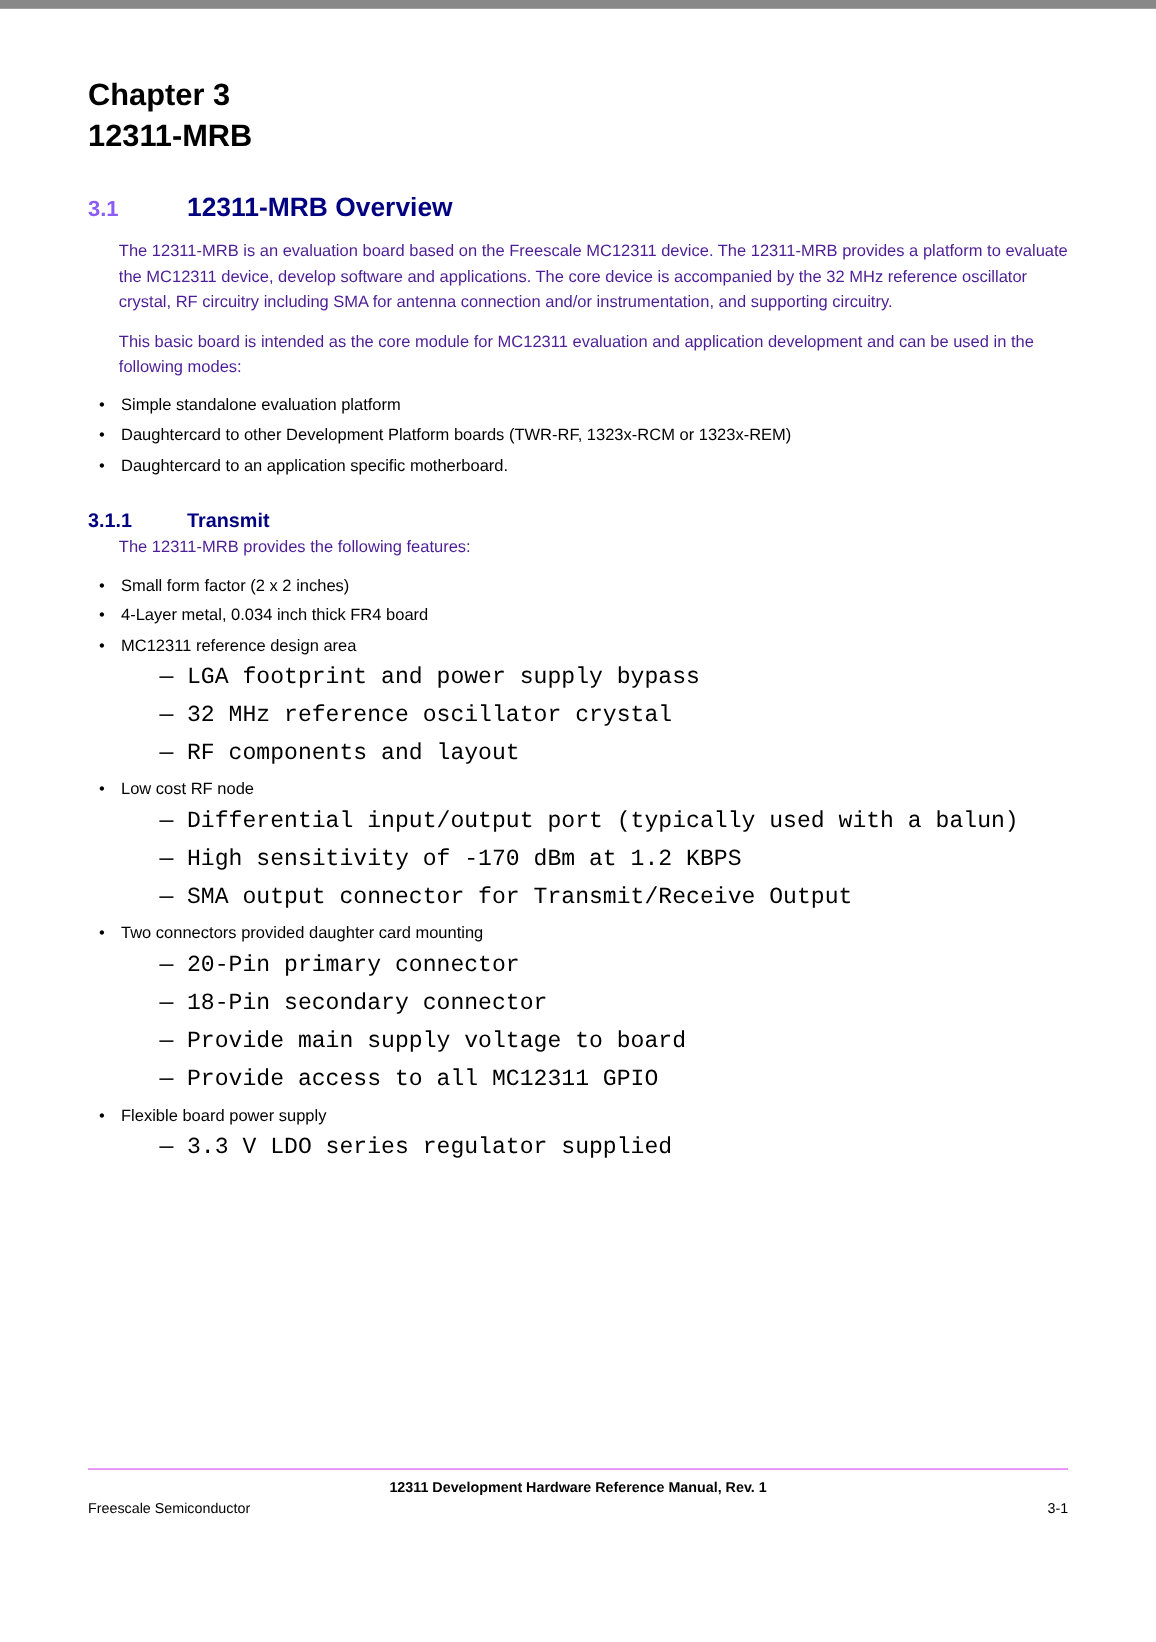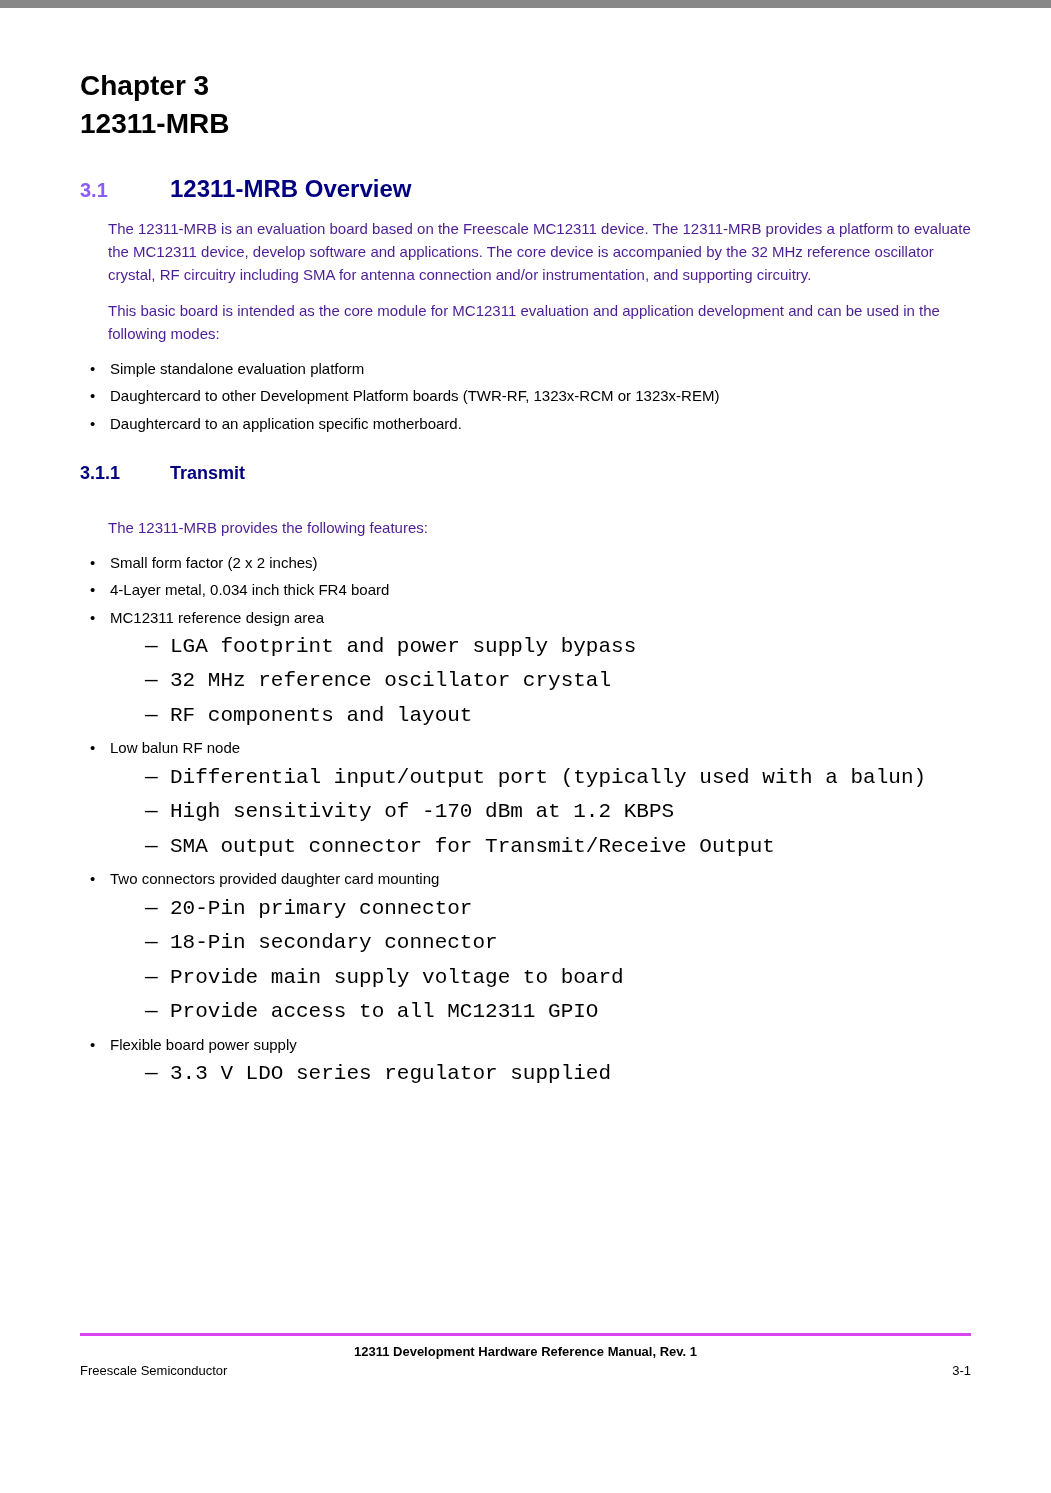--- a/index.html
+++ b/index.html
@@ -81,21 +81,21 @@
     }
 
     .dash-list > li::before {
       content: "—";
       position: absolute;
       left: 35px;
       top: 0;
     }
 
     .footer-line {
-      border-top: 3px solid #d946ef;
+      border-top: 1px solid #d946ef;
       margin-top: 27px;
       padding-top: 8px;
       text-align: center;
       position: absolute;
       bottom: 30px;
       left: 80px;
       right: 80px;
     }
 
     .footer-center {
@@ -169,21 +169,21 @@
     <p class="body-text">This basic board is intended as the core module for MC12311 evaluation and application development and can be used in the following modes:</p>
 
     <ul class="bullet-list">
       <li><span>Simple standalone evaluation platform</span></li>
       <li><span>Daughtercard to other Development Platform boards (TWR-RF, 1323x-RCM or 1323x-REM)</span></li>
       <li><span>Daughtercard to an application specific motherboard.</span></li>
     </ul>
   </div>
 
   <div style="margin-top: 28px;">
-    <div style="display:flex; align-items:flex-start; gap:30px; margin-bottom:32px;">
+    <div style="display:flex; align-items:flex-start; gap:30px; margin-bottom:2px;">
       <span class="subsection-311-number">3.1.1</span>
       <span class="subsection-311-title">Transmit</span>
     </div>
 
     <p class="body-text">The 12311-MRB provides the following features:</p>
 
     <ul class="bullet-list">
 
       <li>
         <span>Small form factor (2 x 2 inches)</span>
@@ -196,21 +196,21 @@
       <li>
         <span>MC12311 reference design area</span>
         <ul class="dash-list">
           <li><span>LGA footprint and power supply bypass</span></li>
           <li><span>32 MHz reference oscillator crystal</span></li>
           <li><span>RF components and layout</span></li>
         </ul>
       </li>
 
       <li>
-        <span>Low balun RF node</span>
+        <span>Low cost RF node</span>
         <ul class="dash-list">
           <li><span>Differential input/output port (typically used with a balun)</span></li>
           <li><span>High sensitivity of -170 dBm at 1.2 KBPS</span></li>
           <li><span>SMA output connector for Transmit/Receive Output</span></li>
         </ul>
       </li>
 
       <li>
         <span>Two connectors provided daughter card mounting</span>
         <ul class="dash-list">

